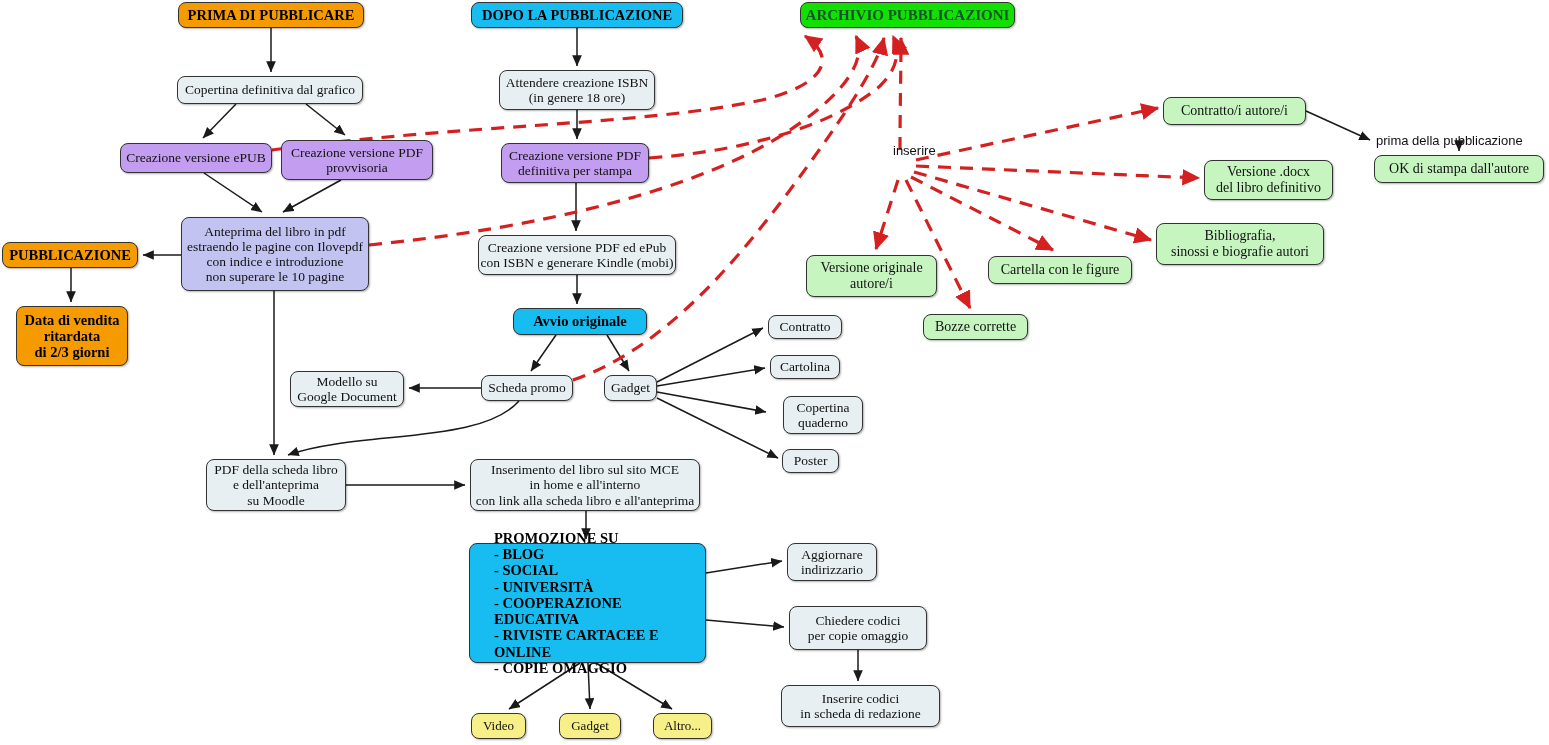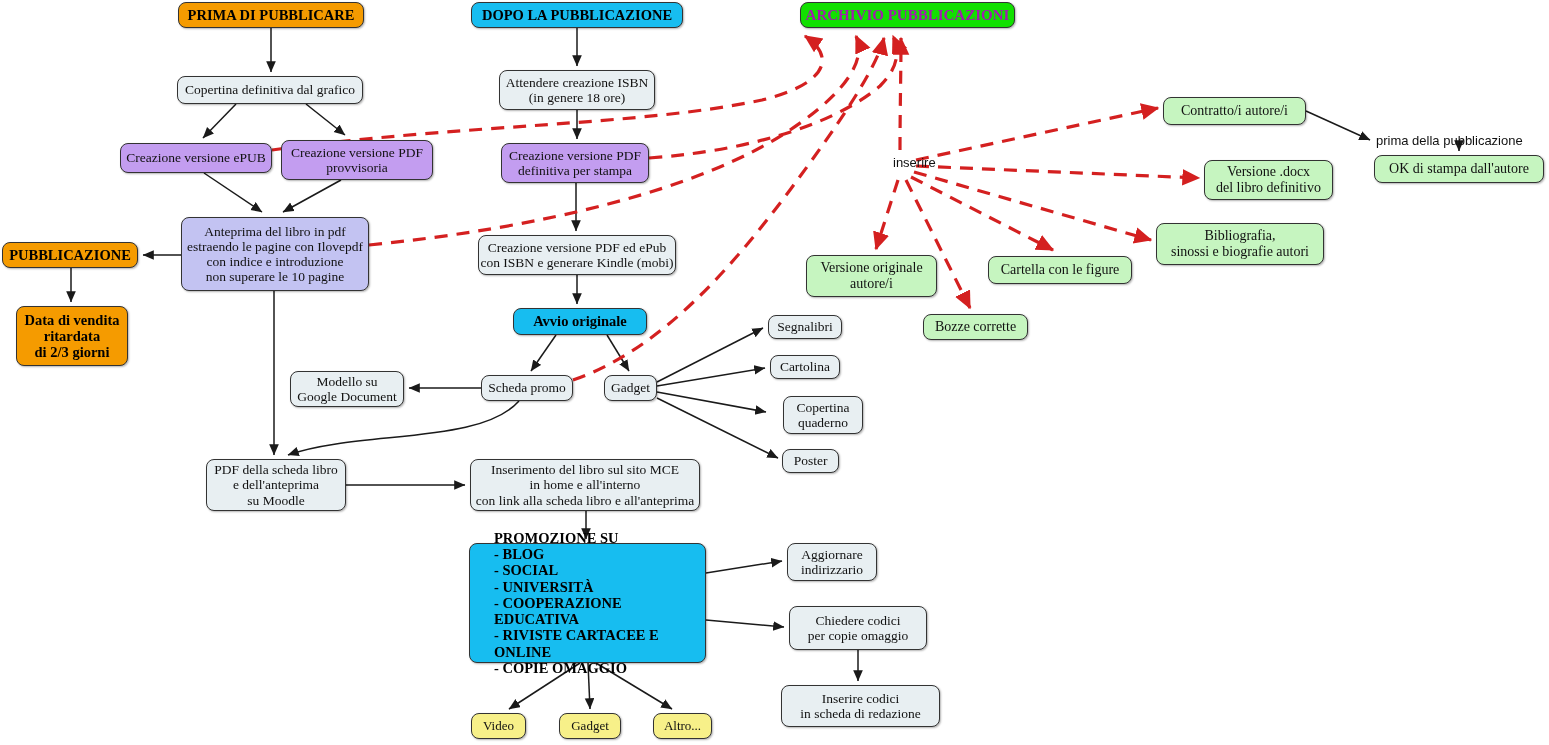--- a/index.html
+++ b/index.html
@@ -8,21 +8,21 @@
   svg#edges{position:absolute;left:0;top:0;width:1549px;height:745px;pointer-events:none;}
   .node{position:absolute;box-sizing:border-box;display:flex;align-items:center;justify-content:center;
         text-align:center;border:1px solid #333;border-radius:8px;
         font-family:"Liberation Serif", serif;line-height:1.12;
         box-shadow:1px 1px 2px rgba(0,0,0,.30);}
   .node span{display:block;white-space:pre-line;}
   .plain  {background:#e8eff2;color:#111;font-size:13.5px;}
   .purple {background:#c39df0;color:#111;font-size:13.5px;}
   .lilac  {background:#c3c3f2;color:#111;font-size:13.5px;}
   .green  {background:#c6f5c0;color:#111;font-size:14px;}
-  .greenhdr{background:#11e000;color:#a21caf;font-weight:bold;font-size:15px;}
+  .greenhdr{background:#11e000;color:#14532d;font-weight:bold;font-size:15px;}
   .orange {background:#f59b00;color:#000;font-weight:bold;font-size:14.5px;}
   .cyan   {background:#17bdf0;color:#000;font-weight:bold;font-size:14.5px;}
   .yellow {background:#f7f089;color:#111;font-size:13px;}
   .cyanbig{background:#17bdf0;color:#000;font-weight:bold;font-size:14.5px;
            justify-content:flex-start;text-align:left;}
   .cyanbig span{padding-left:24px;}
   .freetext{position:absolute;font-family:"Liberation Sans", sans-serif;font-size:13px;color:#111;
             white-space:nowrap;}
 </style>
 </head>
@@ -141,21 +141,21 @@
         <span>Scheda promo</span>
       </div>
       <div class="node plain" style="left: 604px; top: 375px; width: 53px; height: 26px;">
         <span>Gadget</span>
       </div>
       <div class="node plain" style="left: 290px; top: 371px; width: 114px; height: 36px;">
         <span>Modello su
 Google Document</span>
       </div>
       <div class="node plain" style="left: 768px; top: 315px; width: 74px; height: 24px;">
-        <span>Segnalibri</span>
+        <span>Contratto</span>
       </div>
       <div class="node plain" style="left: 770px; top: 355px; width: 70px; height: 24px;">
         <span>Cartolina</span>
       </div>
       <div class="node plain" style="left: 771px; top: 396px; width: 80px; height: 38px; margin-left: 12px;">
         <span>Copertina
 quaderno</span>
       </div>
       <div class="node plain" style="left: 782px; top: 449px; width: 57px; height: 24px;">
         <span>Poster</span>
@@ -219,17 +219,17 @@
         <span>Cartella con le figure</span>
       </div>
       <div class="node green" style="left: 923px; top: 314px; width: 105px; height: 26px;">
         <span>Bozze corrette</span>
       </div>
       <div class="node green" style="left: 1374px; top: 155px; width: 170px; height: 28px;">
         <span>OK di stampa dall'autore</span>
       </div>
     </div>
   <div id="label-layer">
-      <div class="freetext" style="left: 878px; top: 155px; padding-left: 15px;">inserire</div>
+      <div class="freetext" style="left: 878px; top: 143px; padding-left: 15px;">inserire</div>
       <div class="freetext" style="left: 1376px; top: 133px;">prima della pubblicazione</div>
     </div>
 
 </div>
 
 </body></html>

